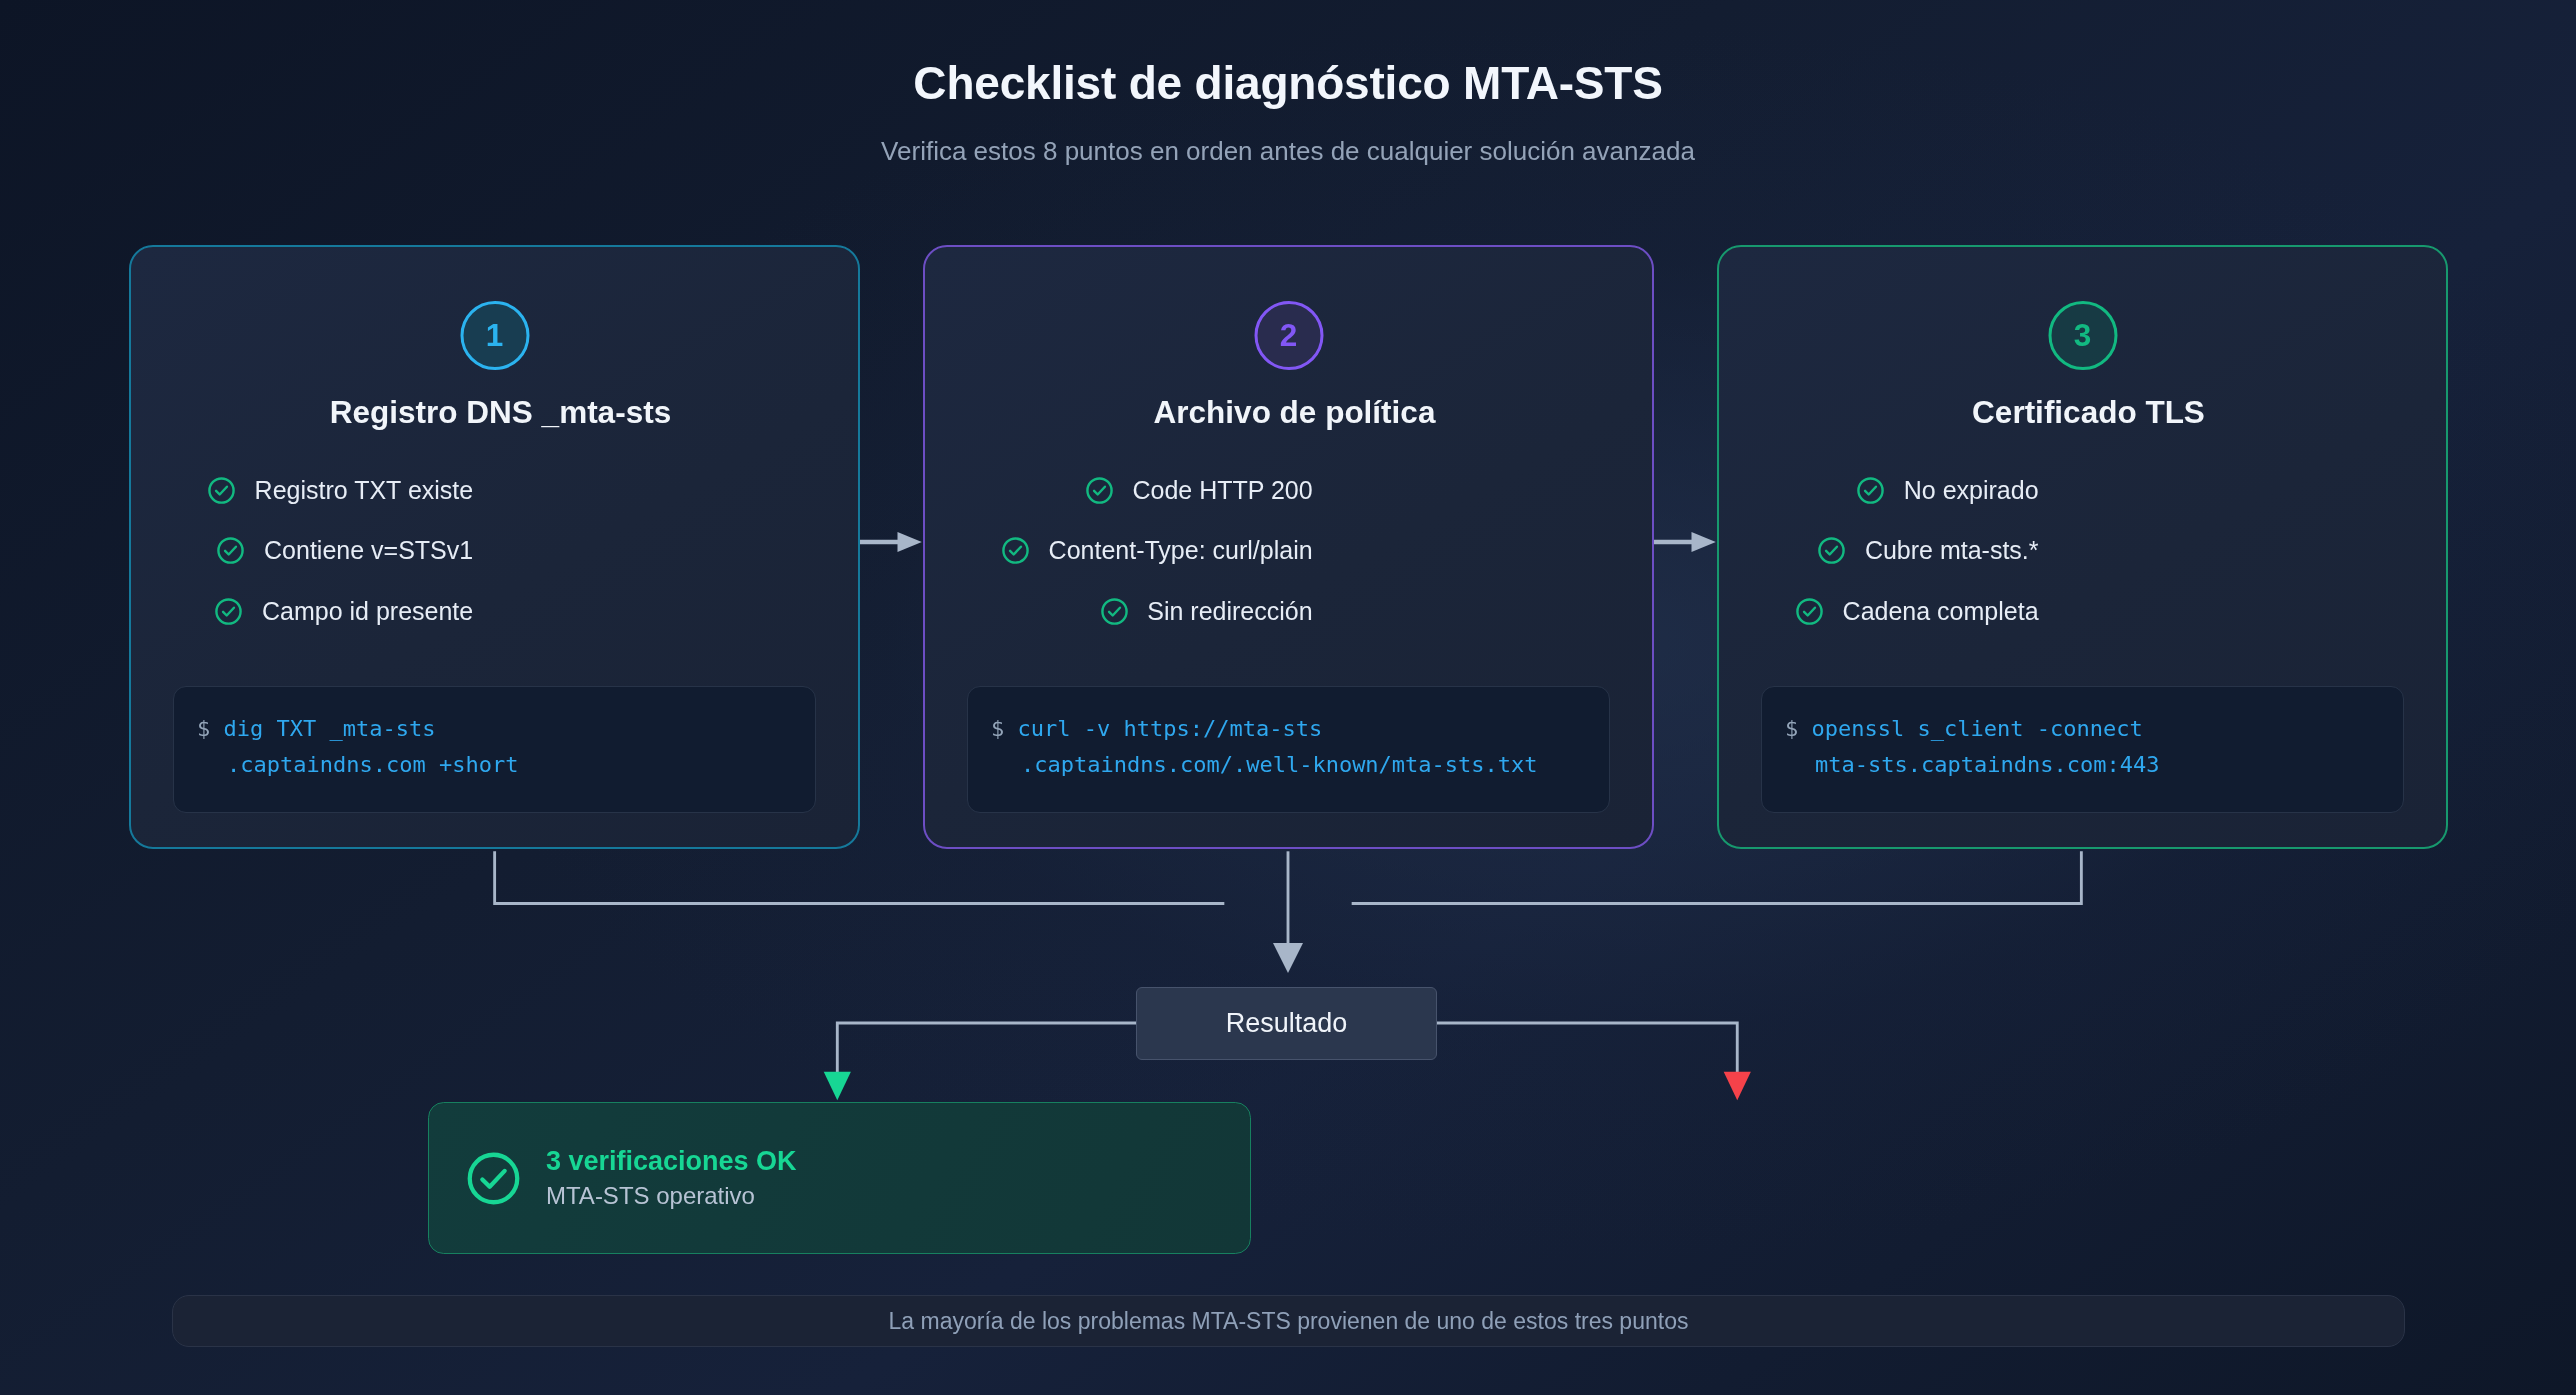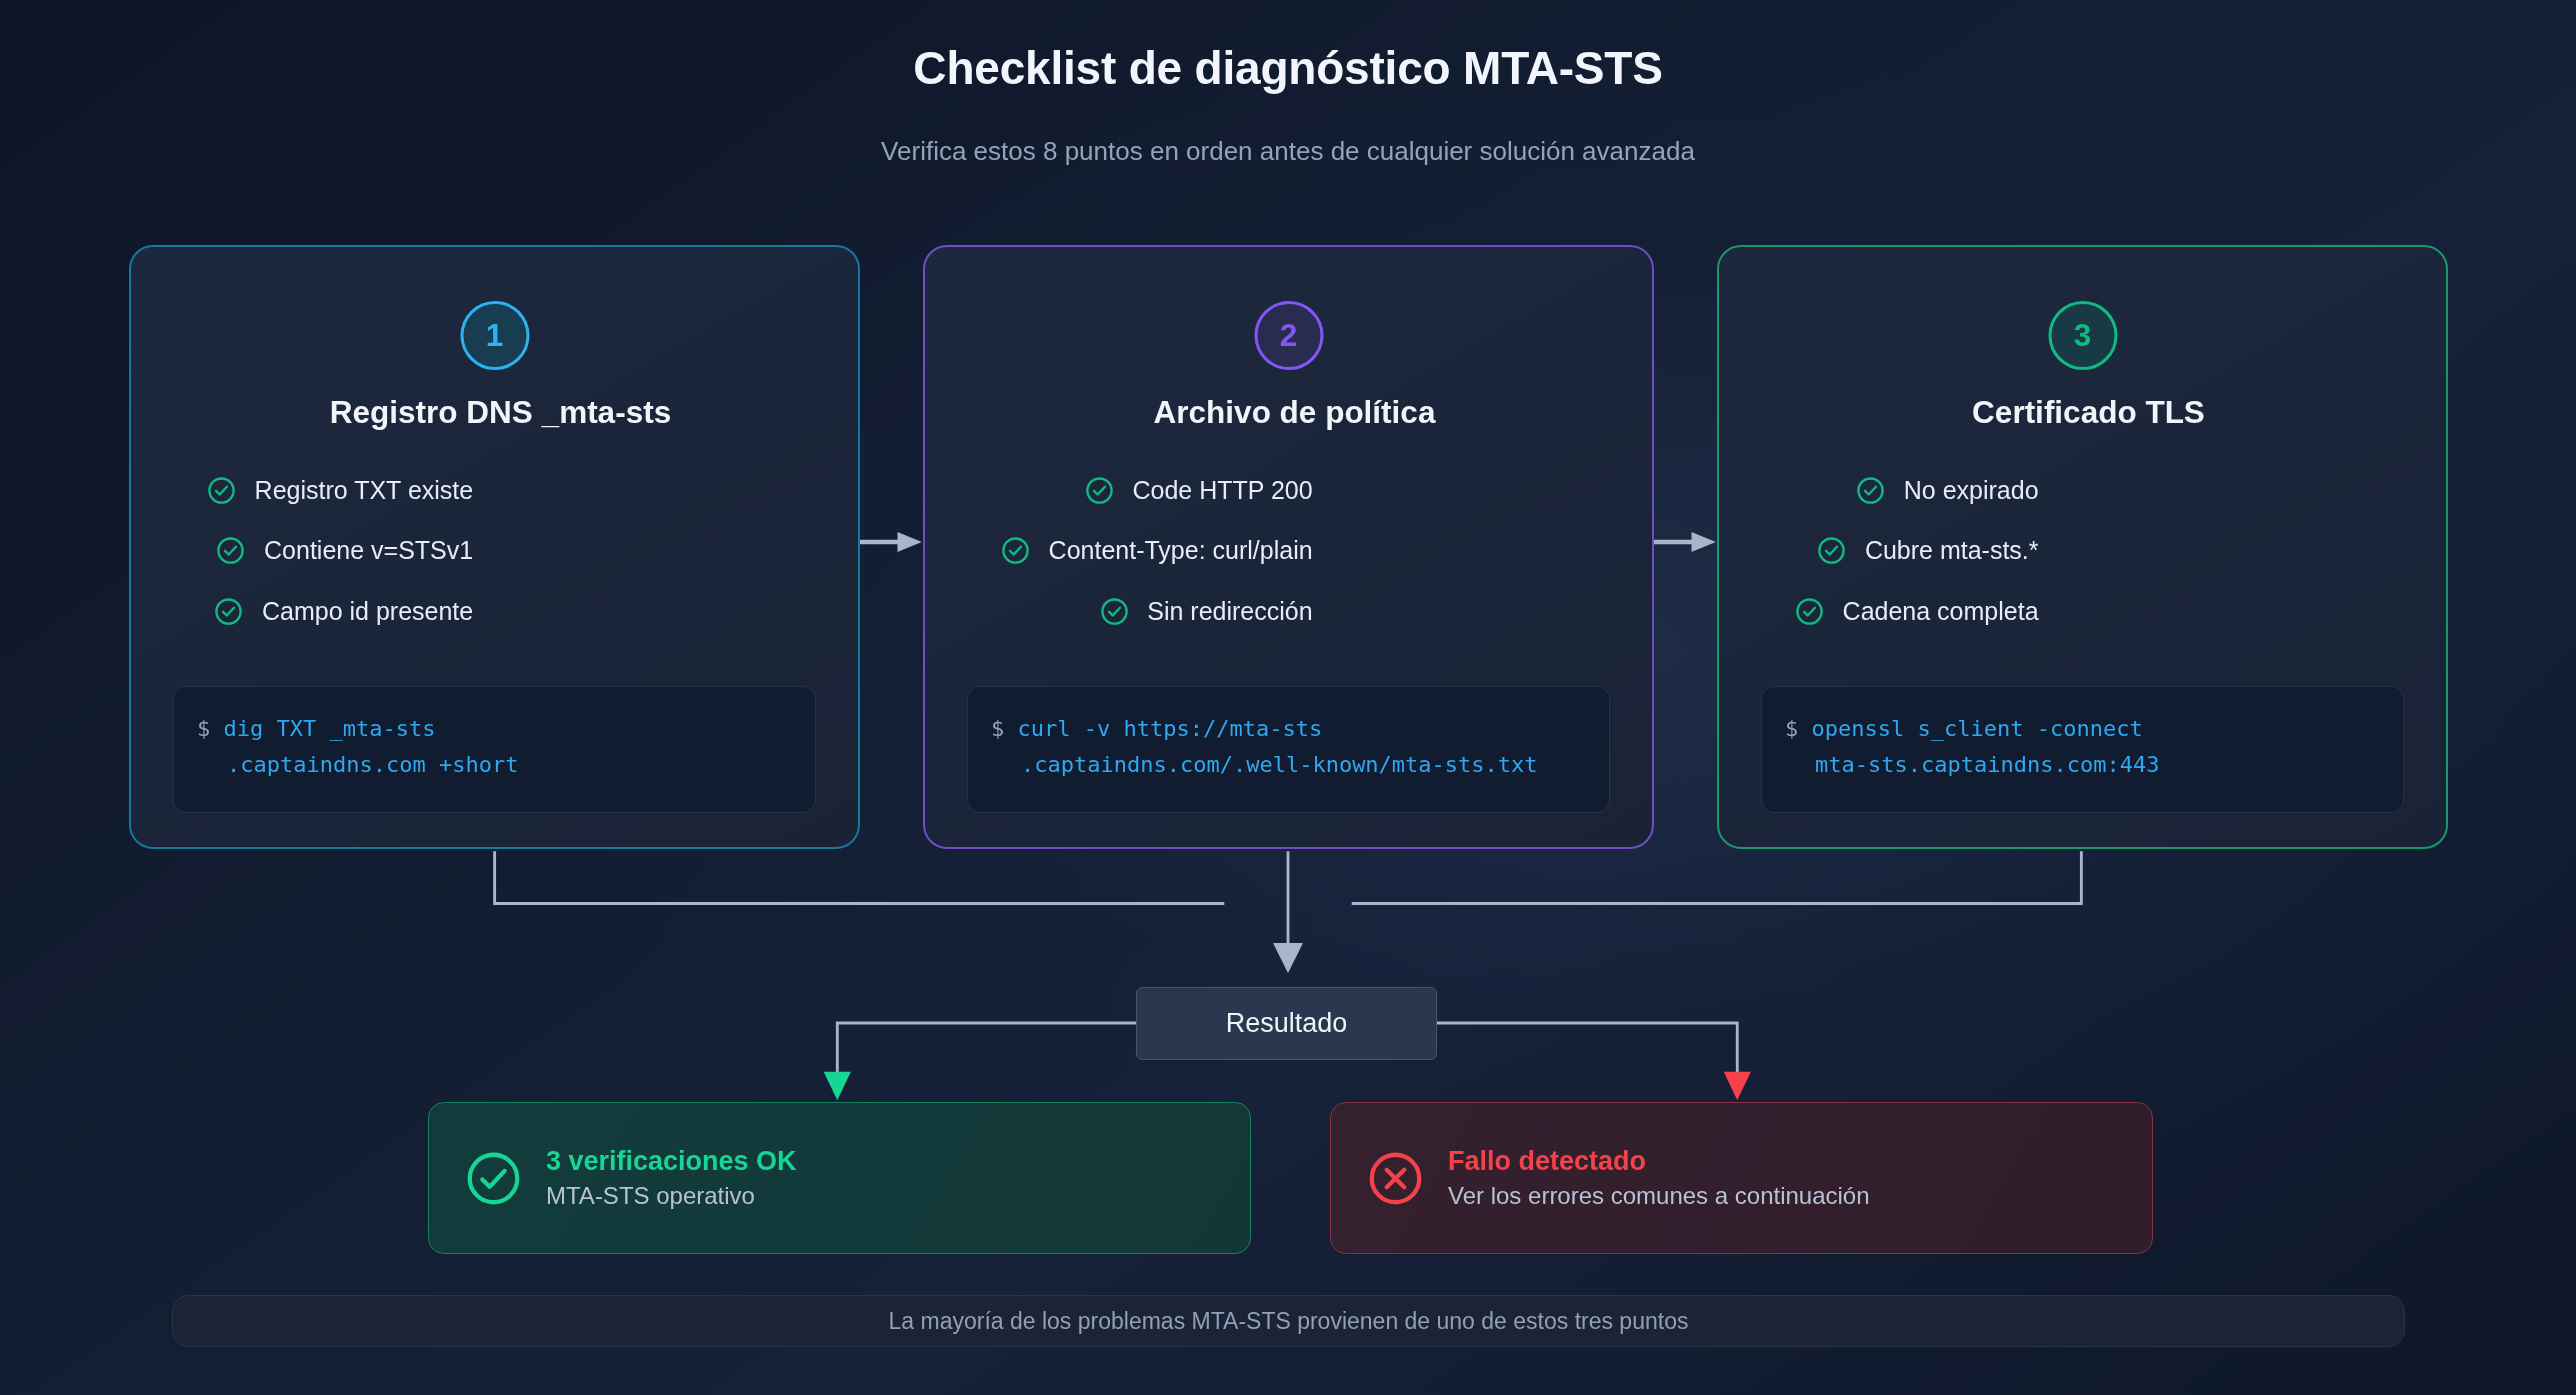--- a/index.html
+++ b/index.html
@@ -12,21 +12,21 @@
   #root {
     position: relative;
     width: 2576px; height: 1395px;
     background:
       radial-gradient(ellipse 1574px 859px at 62% 46%, rgba(38,54,82,0.55) 0%, rgba(24,36,60,0.22) 45%, rgba(15,23,42,0) 72%),
       linear-gradient(145deg, #0d1526 0%, #131d31 38%, #16213a 62%, #0e1728 100%);
   }
 
   
   .page-title {
-    position: absolute; left: 0; top: 41px; width: 2576px;
+    position: absolute; left: 0; top: 56px; width: 2576px;
     text-align: center;
     font-size: 46px; font-weight: bold; color: #f2f6fc;
     letter-spacing: -0.2px;
   }
   .page-subtitle {
     position: absolute; left: 0; top: 136px; width: 2576px;
     text-align: center;
     font-size: 26px; color: #94a3b8;
   }
 
@@ -263,27 +263,17 @@
     <svg class="outcome-icon" viewBox="0 0 24 24" fill="none">
       <circle cx="12" cy="12" r="10" stroke="#17d694" stroke-width="1.8"></circle>
       <path d="M7.3 12.4l3.1 3.1 6.3-6.7" stroke="#17d694" stroke-width="1.8" stroke-linecap="round" stroke-linejoin="round"></path>
     </svg>
     <div class="outcome-text">
       <div class="outcome-title">3 verificaciones OK</div>
       <div class="outcome-sub">MTA-STS operativo</div>
     </div>
   </div>
 
-  <div class="outcome" id="outcome-fail">
-    <svg class="outcome-icon" viewBox="0 0 24 24" fill="none">
-      <circle cx="12" cy="12" r="10" stroke="#f5424a" stroke-width="1.8"></circle>
-      <path d="M8.3 8.3l7.4 7.4M15.7 8.3l-7.4 7.4" stroke="#f5424a" stroke-width="1.8" stroke-linecap="round"></path>
-    </svg>
-    <div class="outcome-text">
-      <div class="outcome-title">Fallo detectado</div>
-      <div class="outcome-sub">Ver los errores comunes a continuación</div>
-    </div>
-  </div>
 
   <div class="footer">La mayoría de los problemas MTA-STS provienen de uno de estos tres puntos</div>
 
 </div>
 
 
 </body></html>

